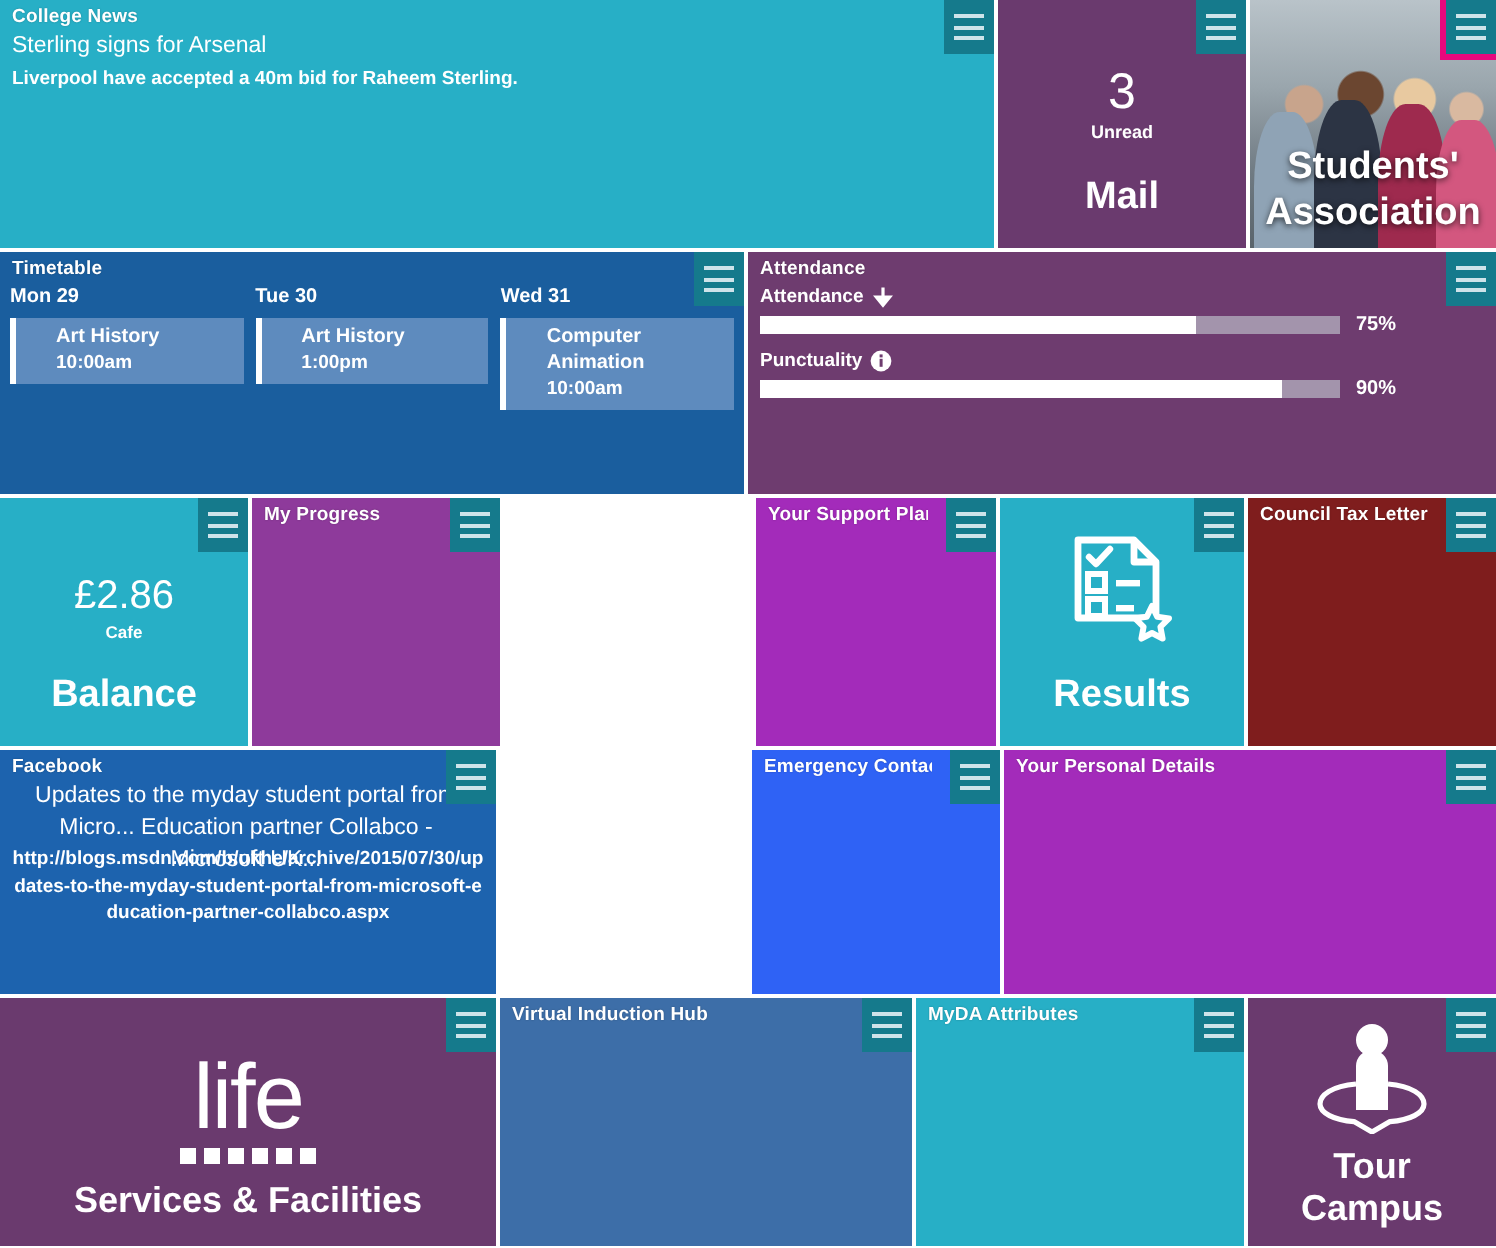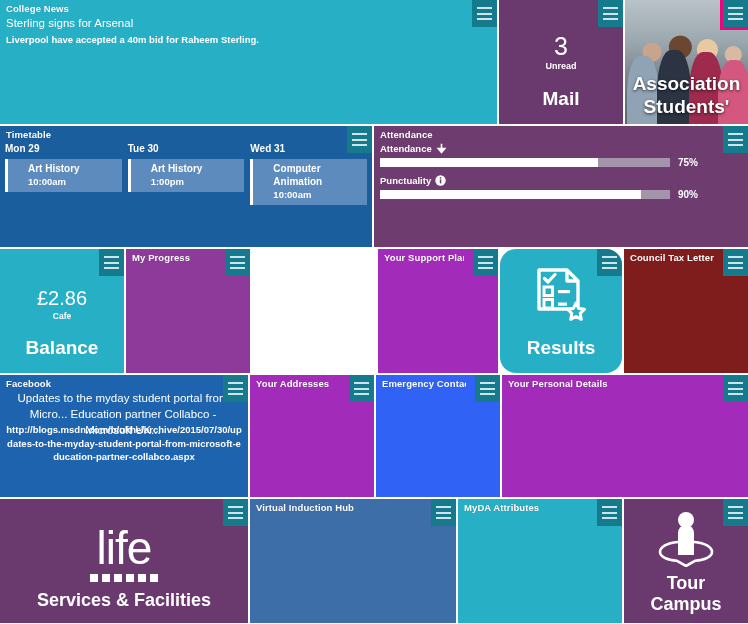--- a/index.html
+++ b/index.html
@@ -256,22 +256,22 @@
   </div>
 
   <div class="tile" style="left:625px;top:0;width:123px;height:124px;background:#6f7a82;">
     <div class="photo">
       <div class="torso t1"></div>
       <div class="torso t2"></div>
       <div class="torso t3"></div>
       <div class="torso t4"></div>
     </div>
     <div class="tile-footer-label two-line" style="bottom:6px;line-height:23px;text-shadow:0 1px 3px rgba(0,0,0,.7);">
+      <div>Students'</div>
       <div>Association</div>
-      <div>Students'</div>
     </div>
     <div class="burger sel">
       <i></i>
       <i></i>
       <i></i>
     </div>
   </div>
 
   <div class="tile" style="left:0;top:126px;width:372px;height:121px;background:#1A5E9E;">
     <div class="tile-title">Timetable</div>
@@ -373,21 +373,21 @@
 
   <div class="tile" style="left:378px;top:249px;width:120px;height:124px;background:#A32BBA;">
     <div class="tile-title">Your Support Plan</div>
     <div class="burger">
       <i></i>
       <i></i>
       <i></i>
     </div>
   </div>
 
-  <div class="tile" style="left:500px;top:249px;width:122px;height:124px;background:#27AFC6;border-radius:16px;">
+  <div class="tile" style="left:500px;top:249px;width:122px;height:124px;background:#27AFC6;">
     <div style="position:absolute;top:18px;left:0;right:0;display:flex;justify-content:center;">
       <span>
         <svg class="svg-icon" width="54" height="56" viewBox="0 0 54 56" aria-hidden="true">
           <path d="M5 3 h28 l11 11 v28 h-39 z" fill="none" stroke="#ffffff" stroke-width="3.4" stroke-linejoin="round"></path>
           <path d="M33 3 v11 h11" fill="none" stroke="#ffffff" stroke-width="3.4" stroke-linejoin="round"></path>
           <path d="M10.5 11.5 l3.5 3.5 l7-7.5" fill="none" stroke="#ffffff" stroke-width="3.2" stroke-linecap="round" stroke-linejoin="round"></path>
           <rect x="10" y="20" width="8.5" height="8.5" fill="none" stroke="#ffffff" stroke-width="3"></rect>
           <rect x="10" y="32.5" width="8.5" height="8.5" fill="none" stroke="#ffffff" stroke-width="3"></rect>
           <rect x="24" y="23" width="12" height="3.2" fill="#ffffff"></rect>
           <rect x="24" y="35.5" width="9" height="3.2" fill="#ffffff"></rect>
@@ -416,28 +416,20 @@
     <div class="tile-title">Facebook</div>
     <div class="fb-headline">Updates to the myday student portal from Micro... Education partner Collabco - Microsoft UK...</div>
     <div class="fb-url">http://blogs.msdn.com/b/ukhe/archive/2015/07/30/updates-to-the-myday-student-portal-from-microsoft-education-partner-collabco.aspx</div>
     <div class="burger">
       <i></i>
       <i></i>
       <i></i>
     </div>
   </div>
 
-  <div class="tile" style="left:250px;top:375px;width:124px;height:122px;background:#A32BBA;">
-    <div class="tile-title">Your Addresses</div>
-    <div class="burger">
-      <i></i>
-      <i></i>
-      <i></i>
-    </div>
-  </div>
 
   <div class="tile" style="left:376px;top:375px;width:124px;height:122px;background:#2F62F5;">
     <div class="tile-title">Emergency Contact</div>
     <div class="burger">
       <i></i>
       <i></i>
       <i></i>
     </div>
   </div>
 

